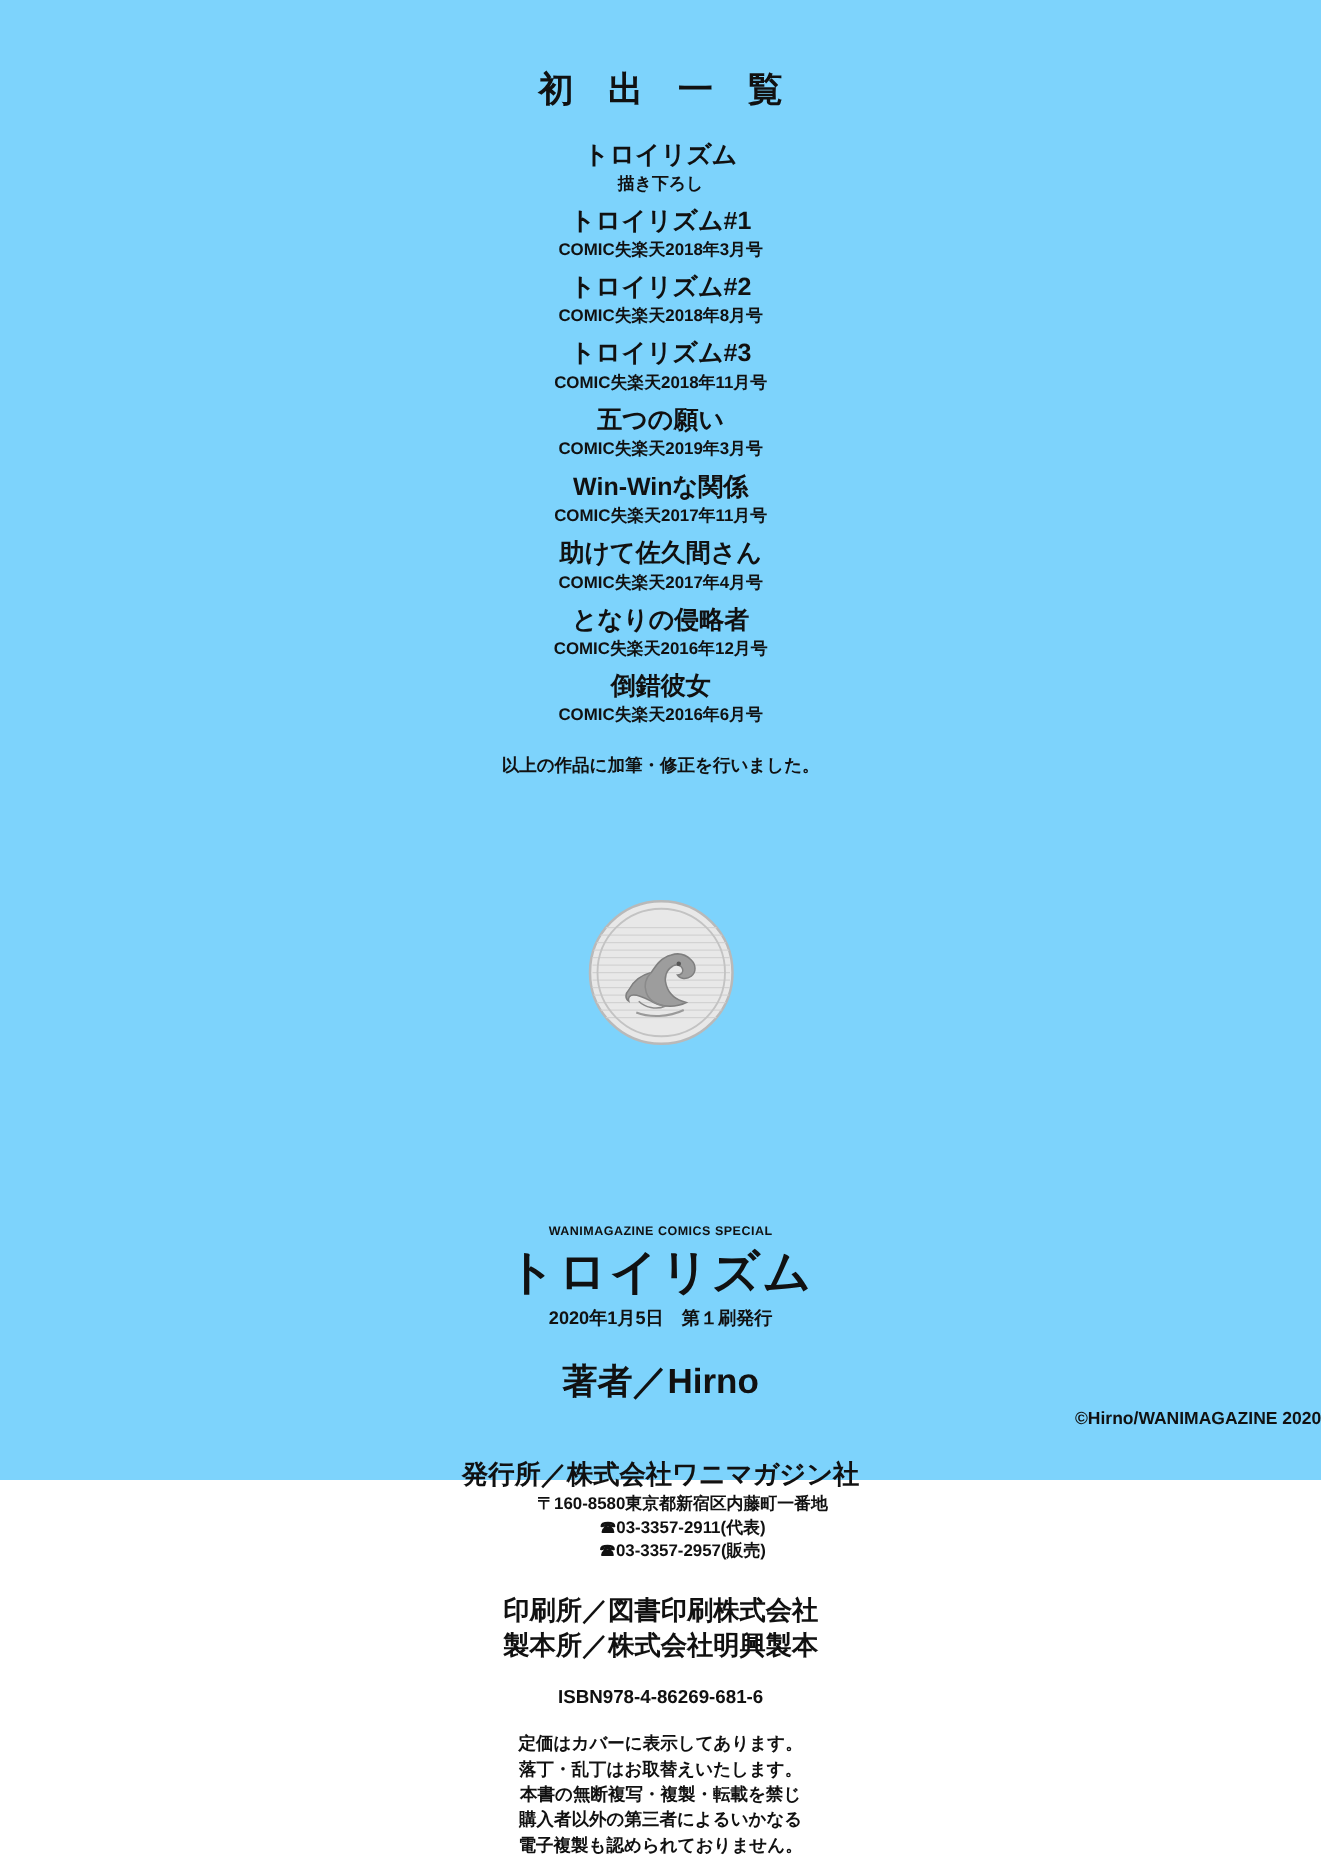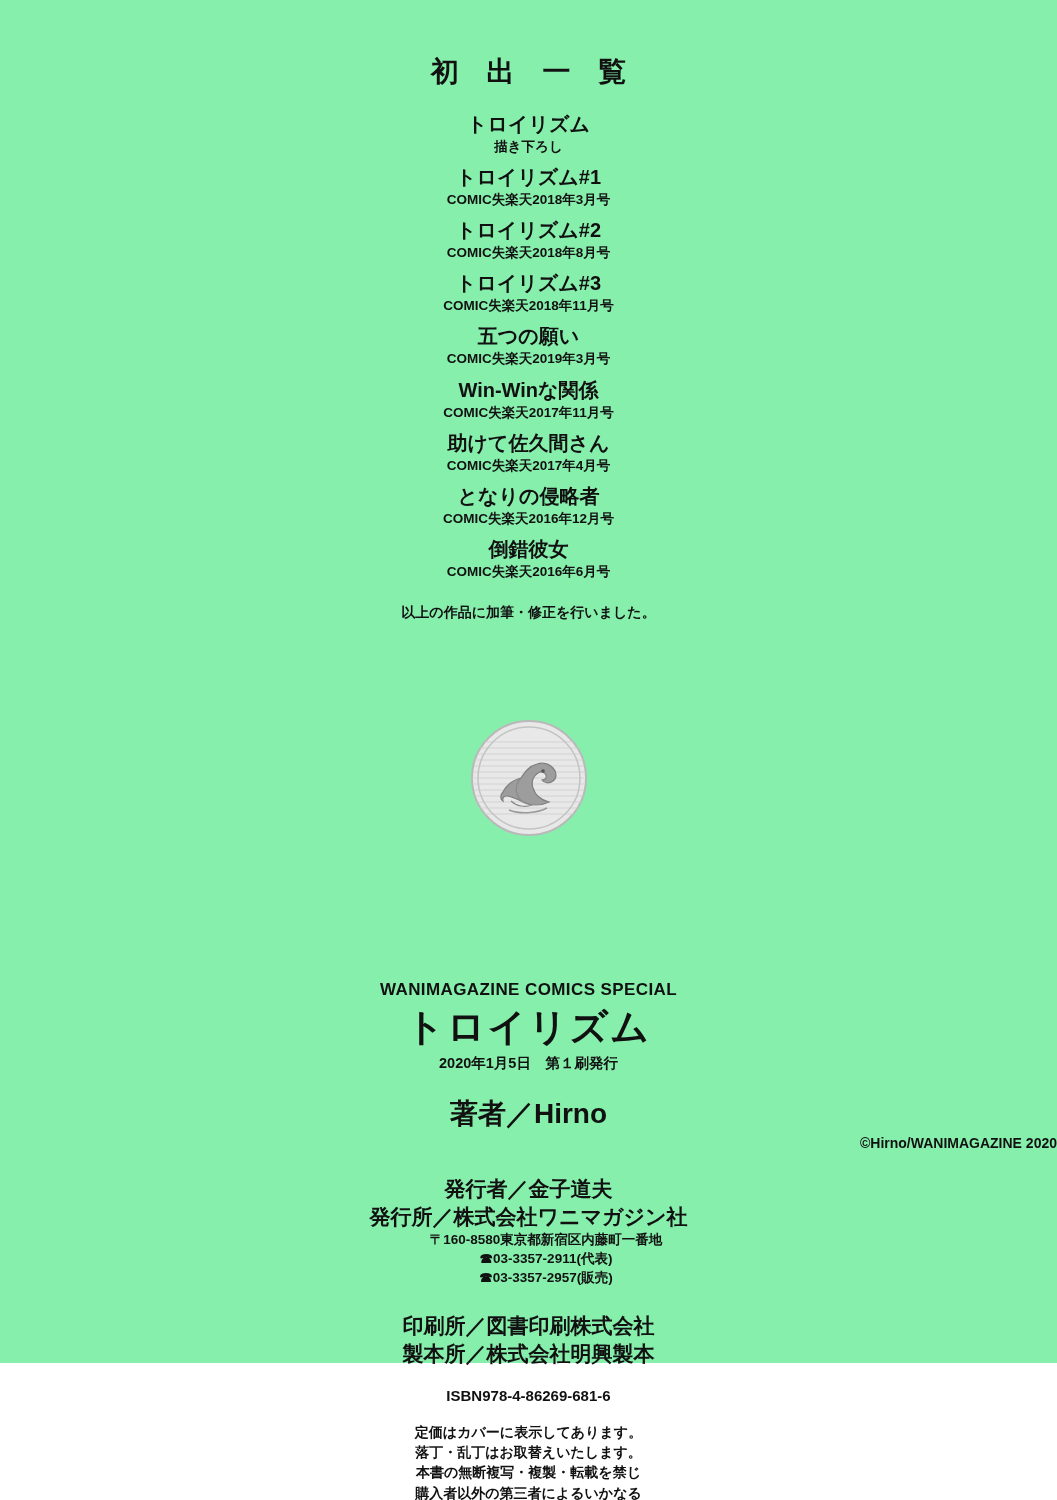--- a/index.html
+++ b/index.html
@@ -10,23 +10,23 @@
   body {
     width: 1057px;
     height: 1500px;
     position: relative;
     font-family: "Liberation Sans", sans-serif;
     color: #111111;
     overflow: hidden;
   }
   .page {
     width: 1057px;
-    height: 1363px;
+    height: 1184px;
     position: relative;
-    background: #86efac;
+    background: #7dd3fc;
   }
 
   
   .credits {
     position: absolute;
     left: 0;
     top: 55px;
     width: 1057px;
     text-align: center;
   }
@@ -75,21 +75,21 @@
 
   
   .colophon {
     position: absolute;
     left: 0;
     top: 980px;
     width: 1057px;
     text-align: center;
   }
   .colophon-series {
-    font-size: 17px;
+    font-size: 10px;
     font-weight: bold;
     letter-spacing: 0.4px;
     margin: 0 0 6px 0;
   }
   .colophon-title {
     font-size: 38px;
     font-weight: bold;
     letter-spacing: 2px;
     margin: 0 0 4px 0;
     line-height: 1.15;
@@ -212,21 +212,20 @@
   </div>
 
   <section class="colophon">
     <p class="colophon-series">WANIMAGAZINE COMICS SPECIAL</p>
     <h2 class="colophon-title">トロイリズム</h2>
     <p class="colophon-date">2020年1月5日　第１刷発行</p>
 
     <p class="colophon-author">著者／Hirno</p>
     <p class="colophon-copyright">©Hirno/WANIMAGAZINE 2020</p>
 
-    <p class="colophon-line-lg">発行者／金子道夫</p>
     <p class="colophon-line-lg">発行所／株式会社ワニマガジン社</p>
     <p class="colophon-line-sm">〒160-8580東京都新宿区内藤町一番地</p>
     <p class="colophon-line-sm">☎03-3357-2911(代表)</p>
     <p class="colophon-line-sm">☎03-3357-2957(販売)</p>
 
     <div class="spacer-24"></div>
 
     <p class="colophon-line-lg">印刷所／図書印刷株式会社</p>
     <p class="colophon-line-lg">製本所／株式会社明興製本</p>
 

